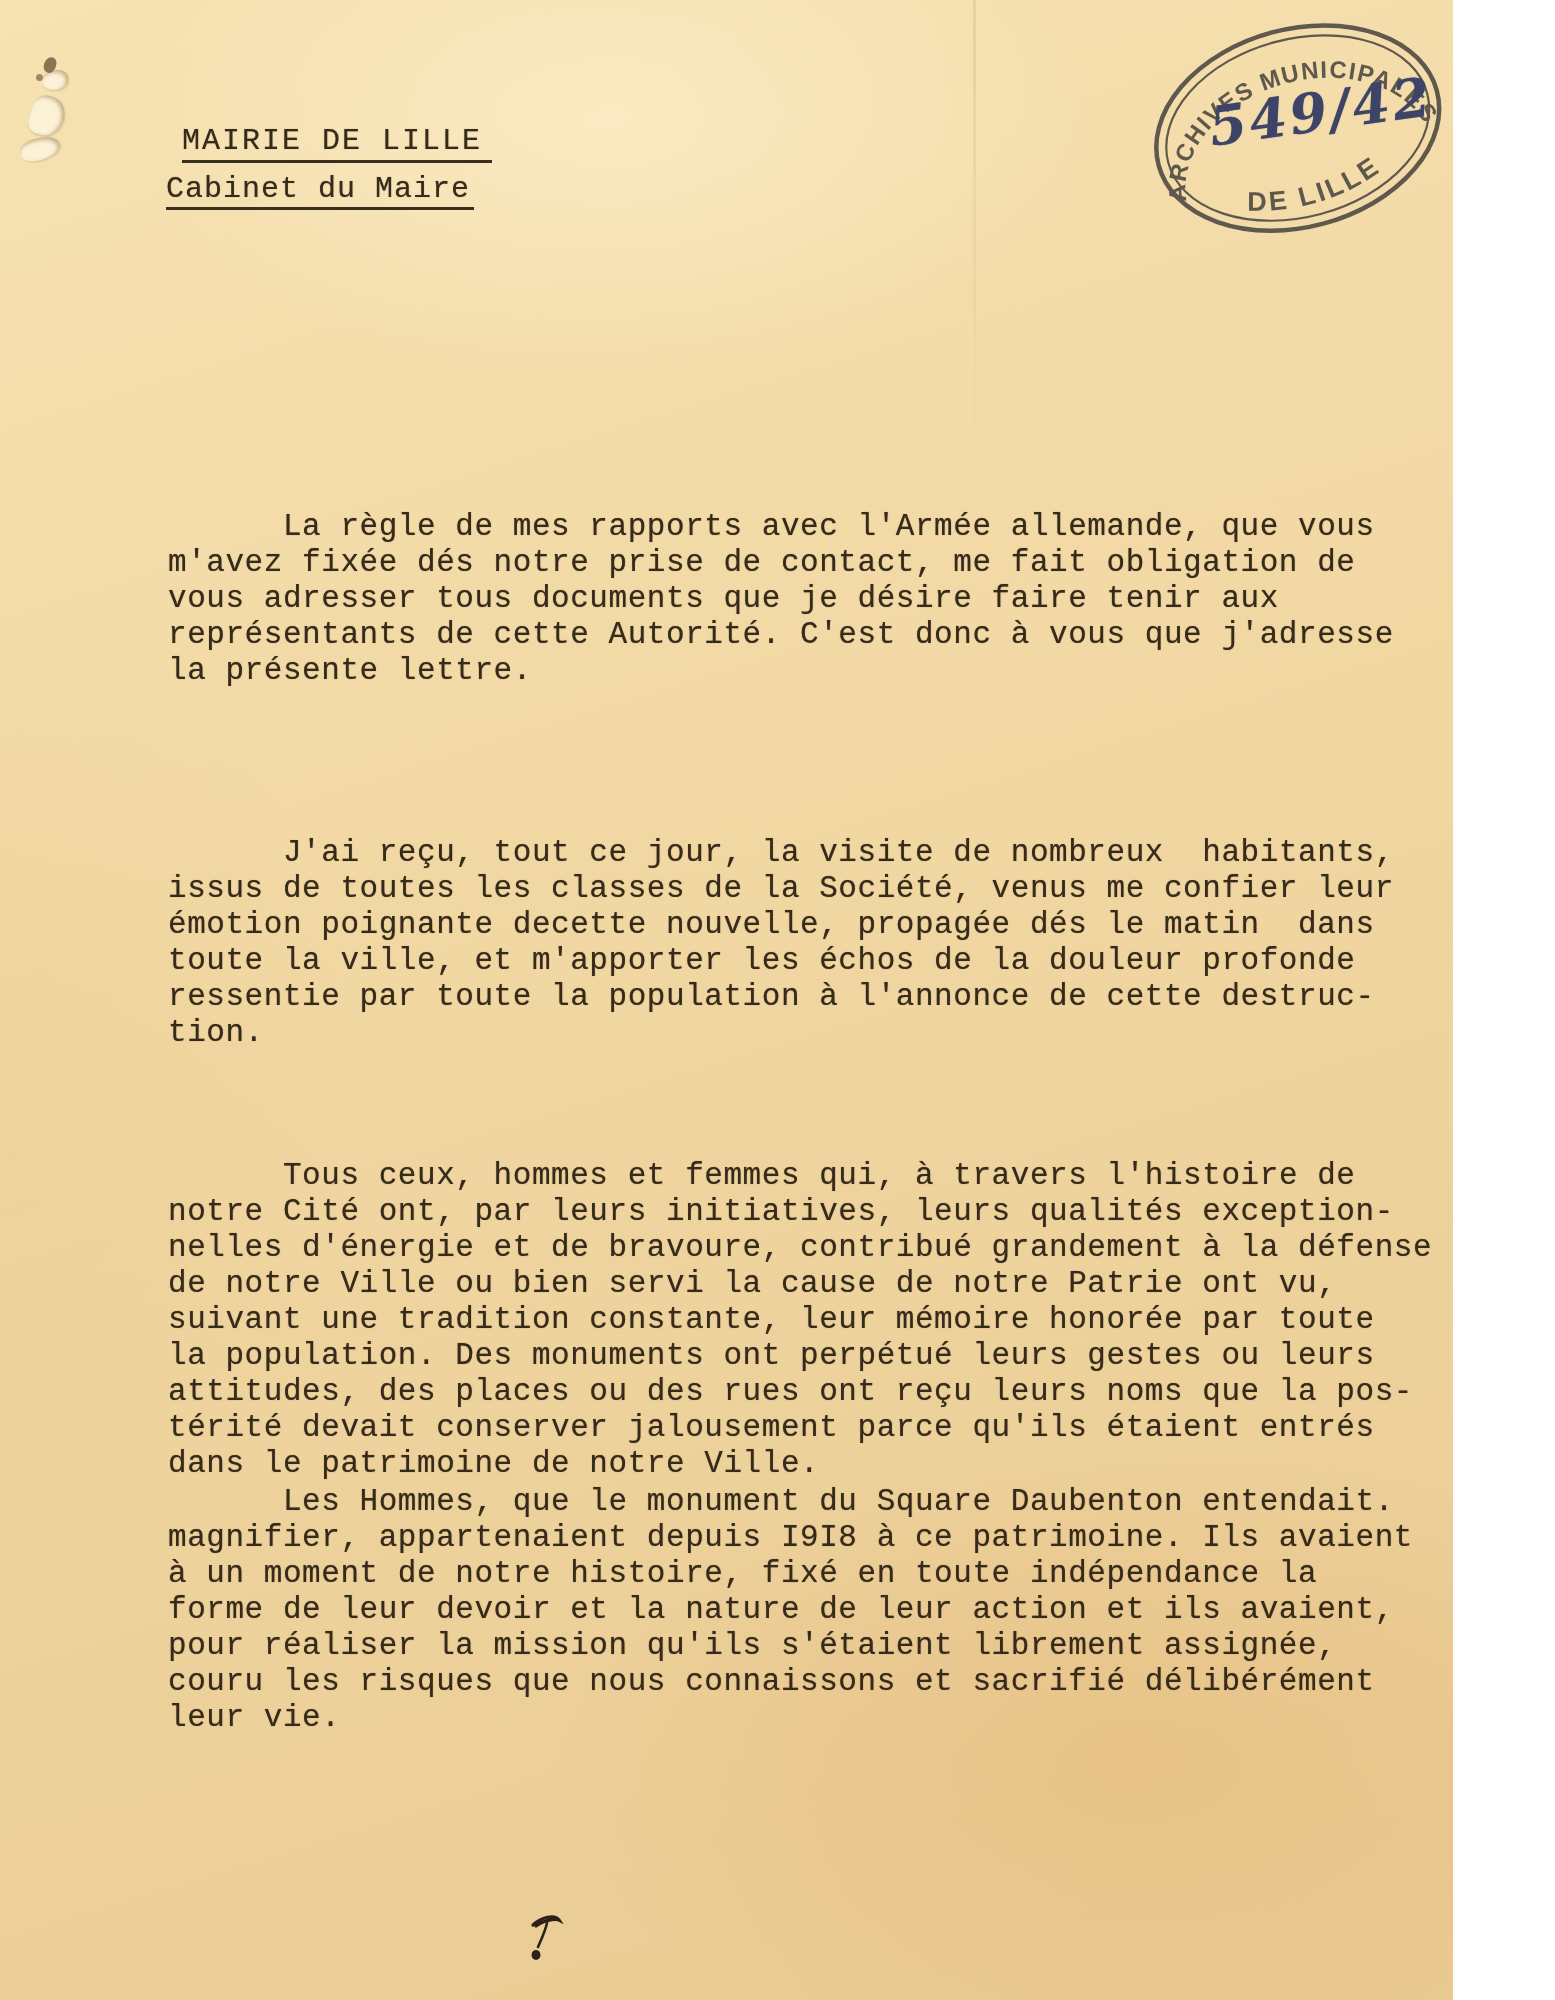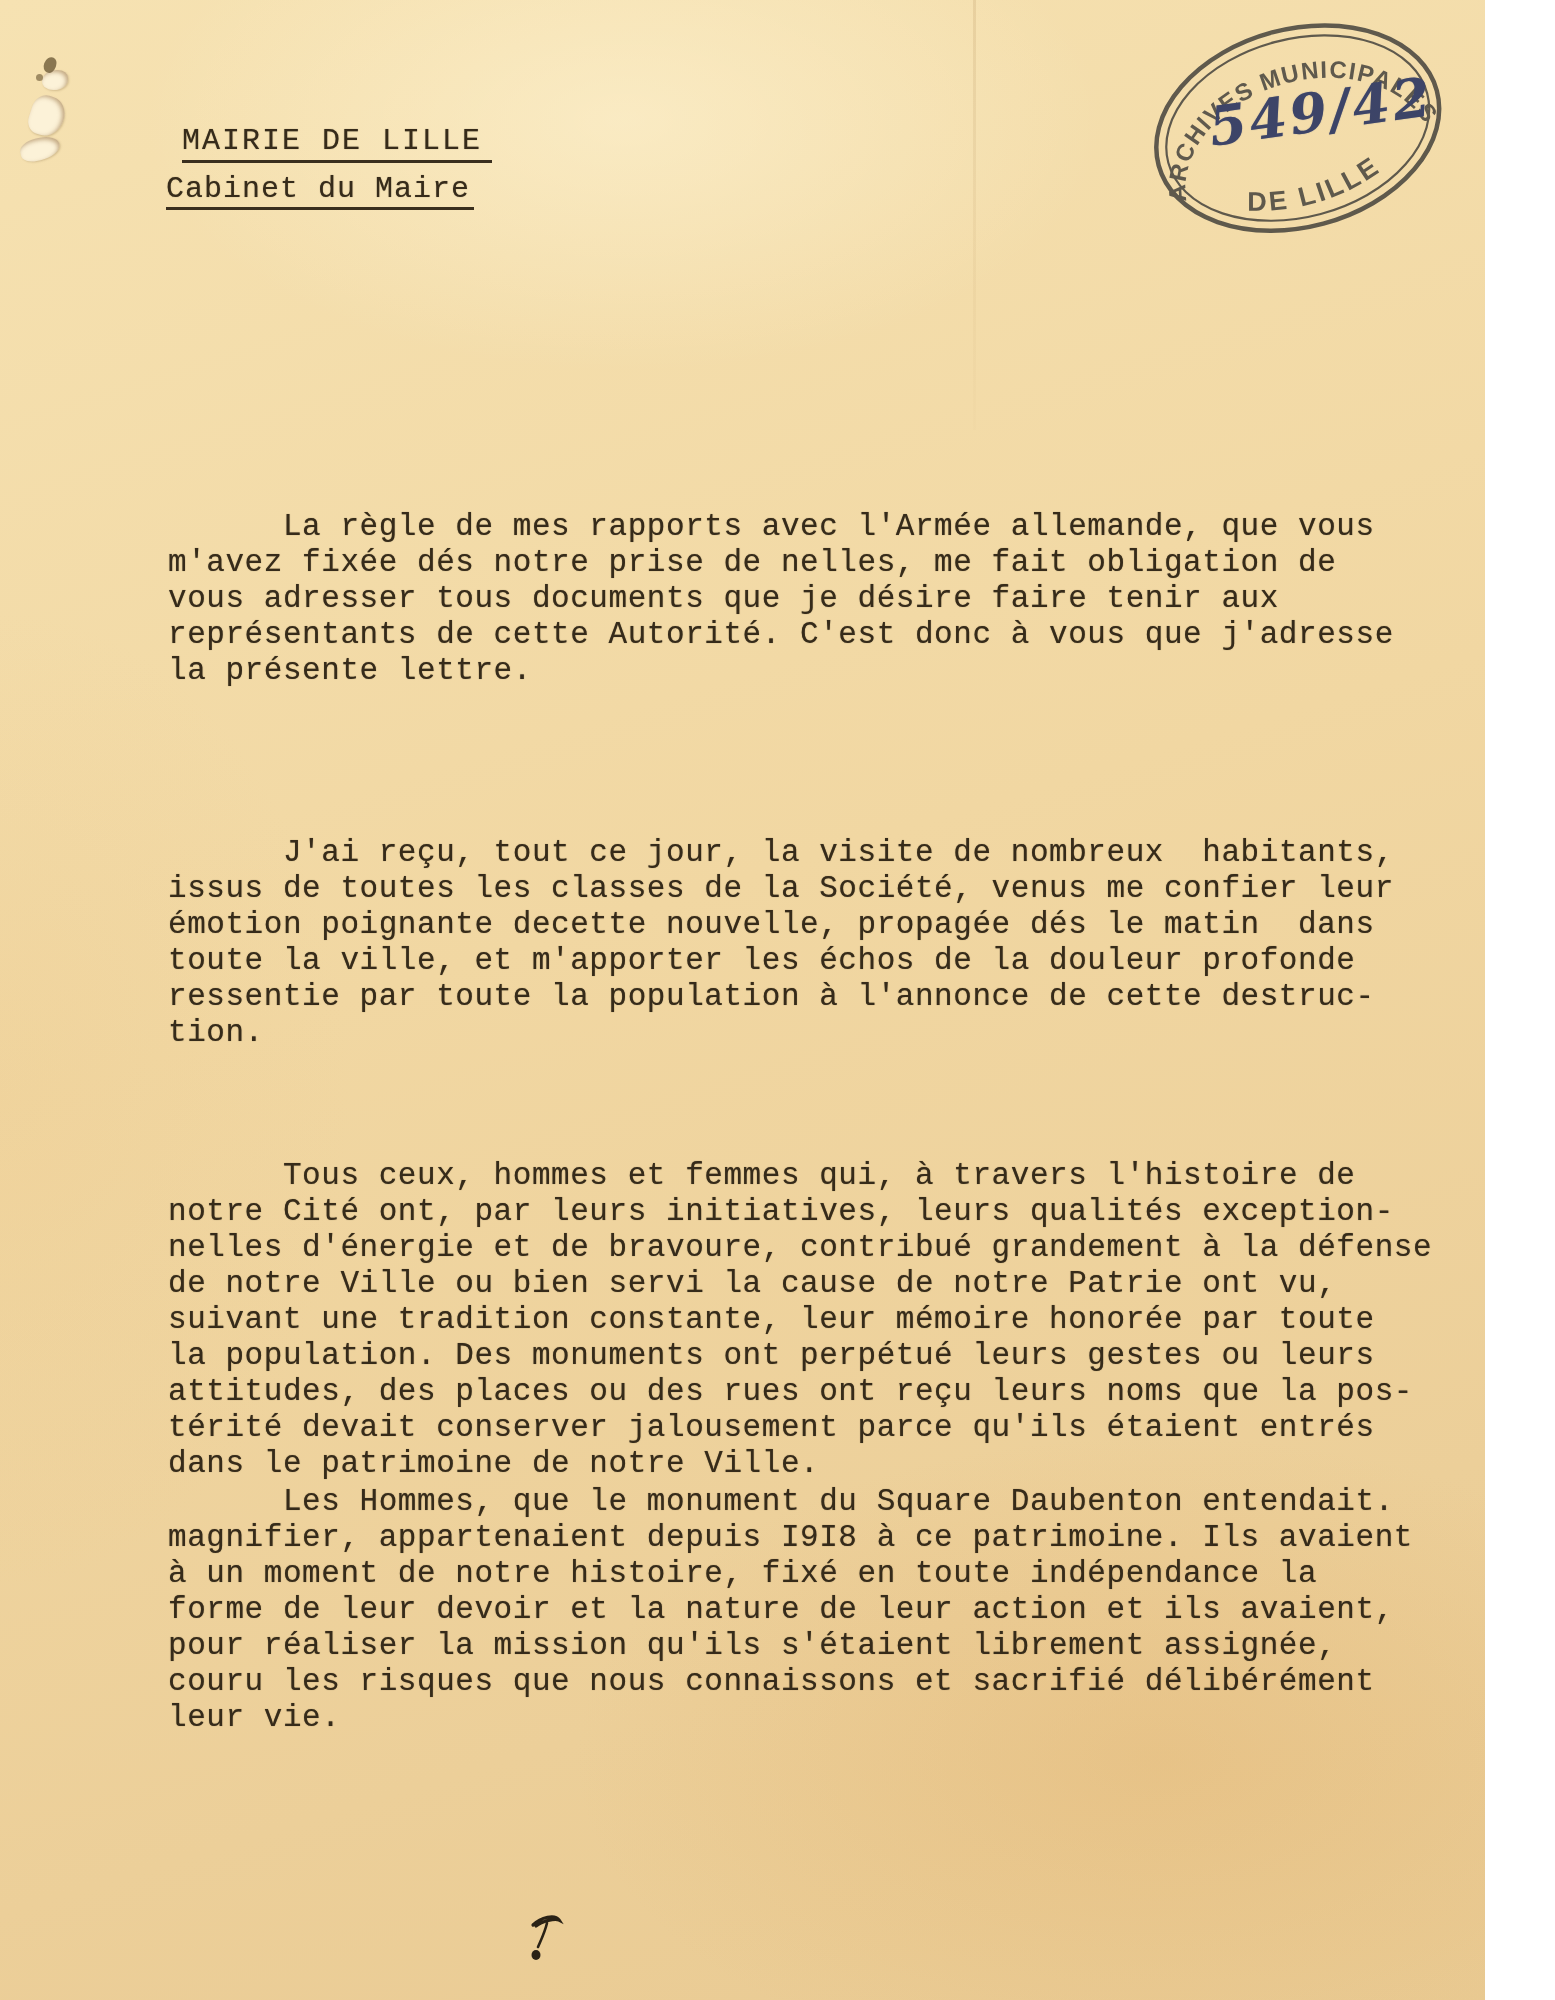--- a/index.html
+++ b/index.html
@@ -8,21 +8,20 @@
     font-family:"Liberation Mono", monospace;
   }
   .sheet{
     position:relative;width:1453px;height:2000px;
     background-color:#f1d7a4;
     background-image:
       radial-gradient(ellipse 900px 500px at 78% 88%, rgba(222,170,100,0.30), transparent 65%),
       radial-gradient(ellipse 800px 420px at 42% 6%, rgba(255,246,216,0.50), transparent 60%),
       radial-gradient(ellipse 500px 700px at 0% 55%, rgba(235,200,140,0.25), transparent 70%),
       linear-gradient(163deg,#f6e2b2 0%, #f1d7a2 45%, #eccf99 78%, #e9ca92 100%);
-    padding-left: 32px;
   }
   
   .crease{position:absolute;left:973px;top:0;width:3px;height:430px;
     background:linear-gradient(to bottom, rgba(170,130,75,0.18), rgba(170,130,75,0.02));}
   
   .blob{position:absolute;background:#fcf2d8;box-shadow:inset -2px 2px 4px rgba(150,110,60,0.55), 1px 1px 2px rgba(120,90,50,0.25);}
   .blob.b1{left:42px;top:70px;width:26px;height:20px;border-radius:60% 40% 55% 45%;}
   .blob.b2{left:30px;top:96px;width:34px;height:40px;border-radius:45% 55% 60% 40%;transform:rotate(18deg);}
   .blob.b3{left:20px;top:138px;width:40px;height:22px;border-radius:50% 50% 60% 40%;transform:rotate(-12deg);}
   .speck{position:absolute;left:44px;top:57px;width:12px;height:16px;background:#6f5c39;border-radius:55% 45% 50% 50%;opacity:.8;transform:rotate(20deg);}
@@ -86,21 +85,21 @@
       <text class="stamp-text" font-size="27" letter-spacing="3">
         <textPath href="#arcBottom" startOffset="2">DE LILLE</textPath>
       </text>
     </svg>
     <div class="stamp-ref">549/42</div>
   </div>
 
 
 
   <p class="para p1 typewritten">      La règle de mes rapports avec l'Armée allemande, que vous
-m'avez fixée dés notre prise de nelles, me fait obligation de
+m'avez fixée dés notre prise de contact, me fait obligation de
 vous adresser tous documents que je désire faire tenir aux
 représentants de cette Autorité. C'est donc à vous que j'adresse
 la présente lettre.</p>
   <p class="para p3 typewritten">      J'ai reçu, tout ce jour, la visite de nombreux  habitants,
 issus de toutes les classes de la Société, venus me confier leur
 émotion poignante decette nouvelle, propagée dés le matin  dans
 toute la ville, et m'apporter les échos de la douleur profonde
 ressentie par toute la population à l'annonce de cette destruc-
 tion.</p>
   <p class="para p5 typewritten">      Tous ceux, hommes et femmes qui, à travers l'histoire de

